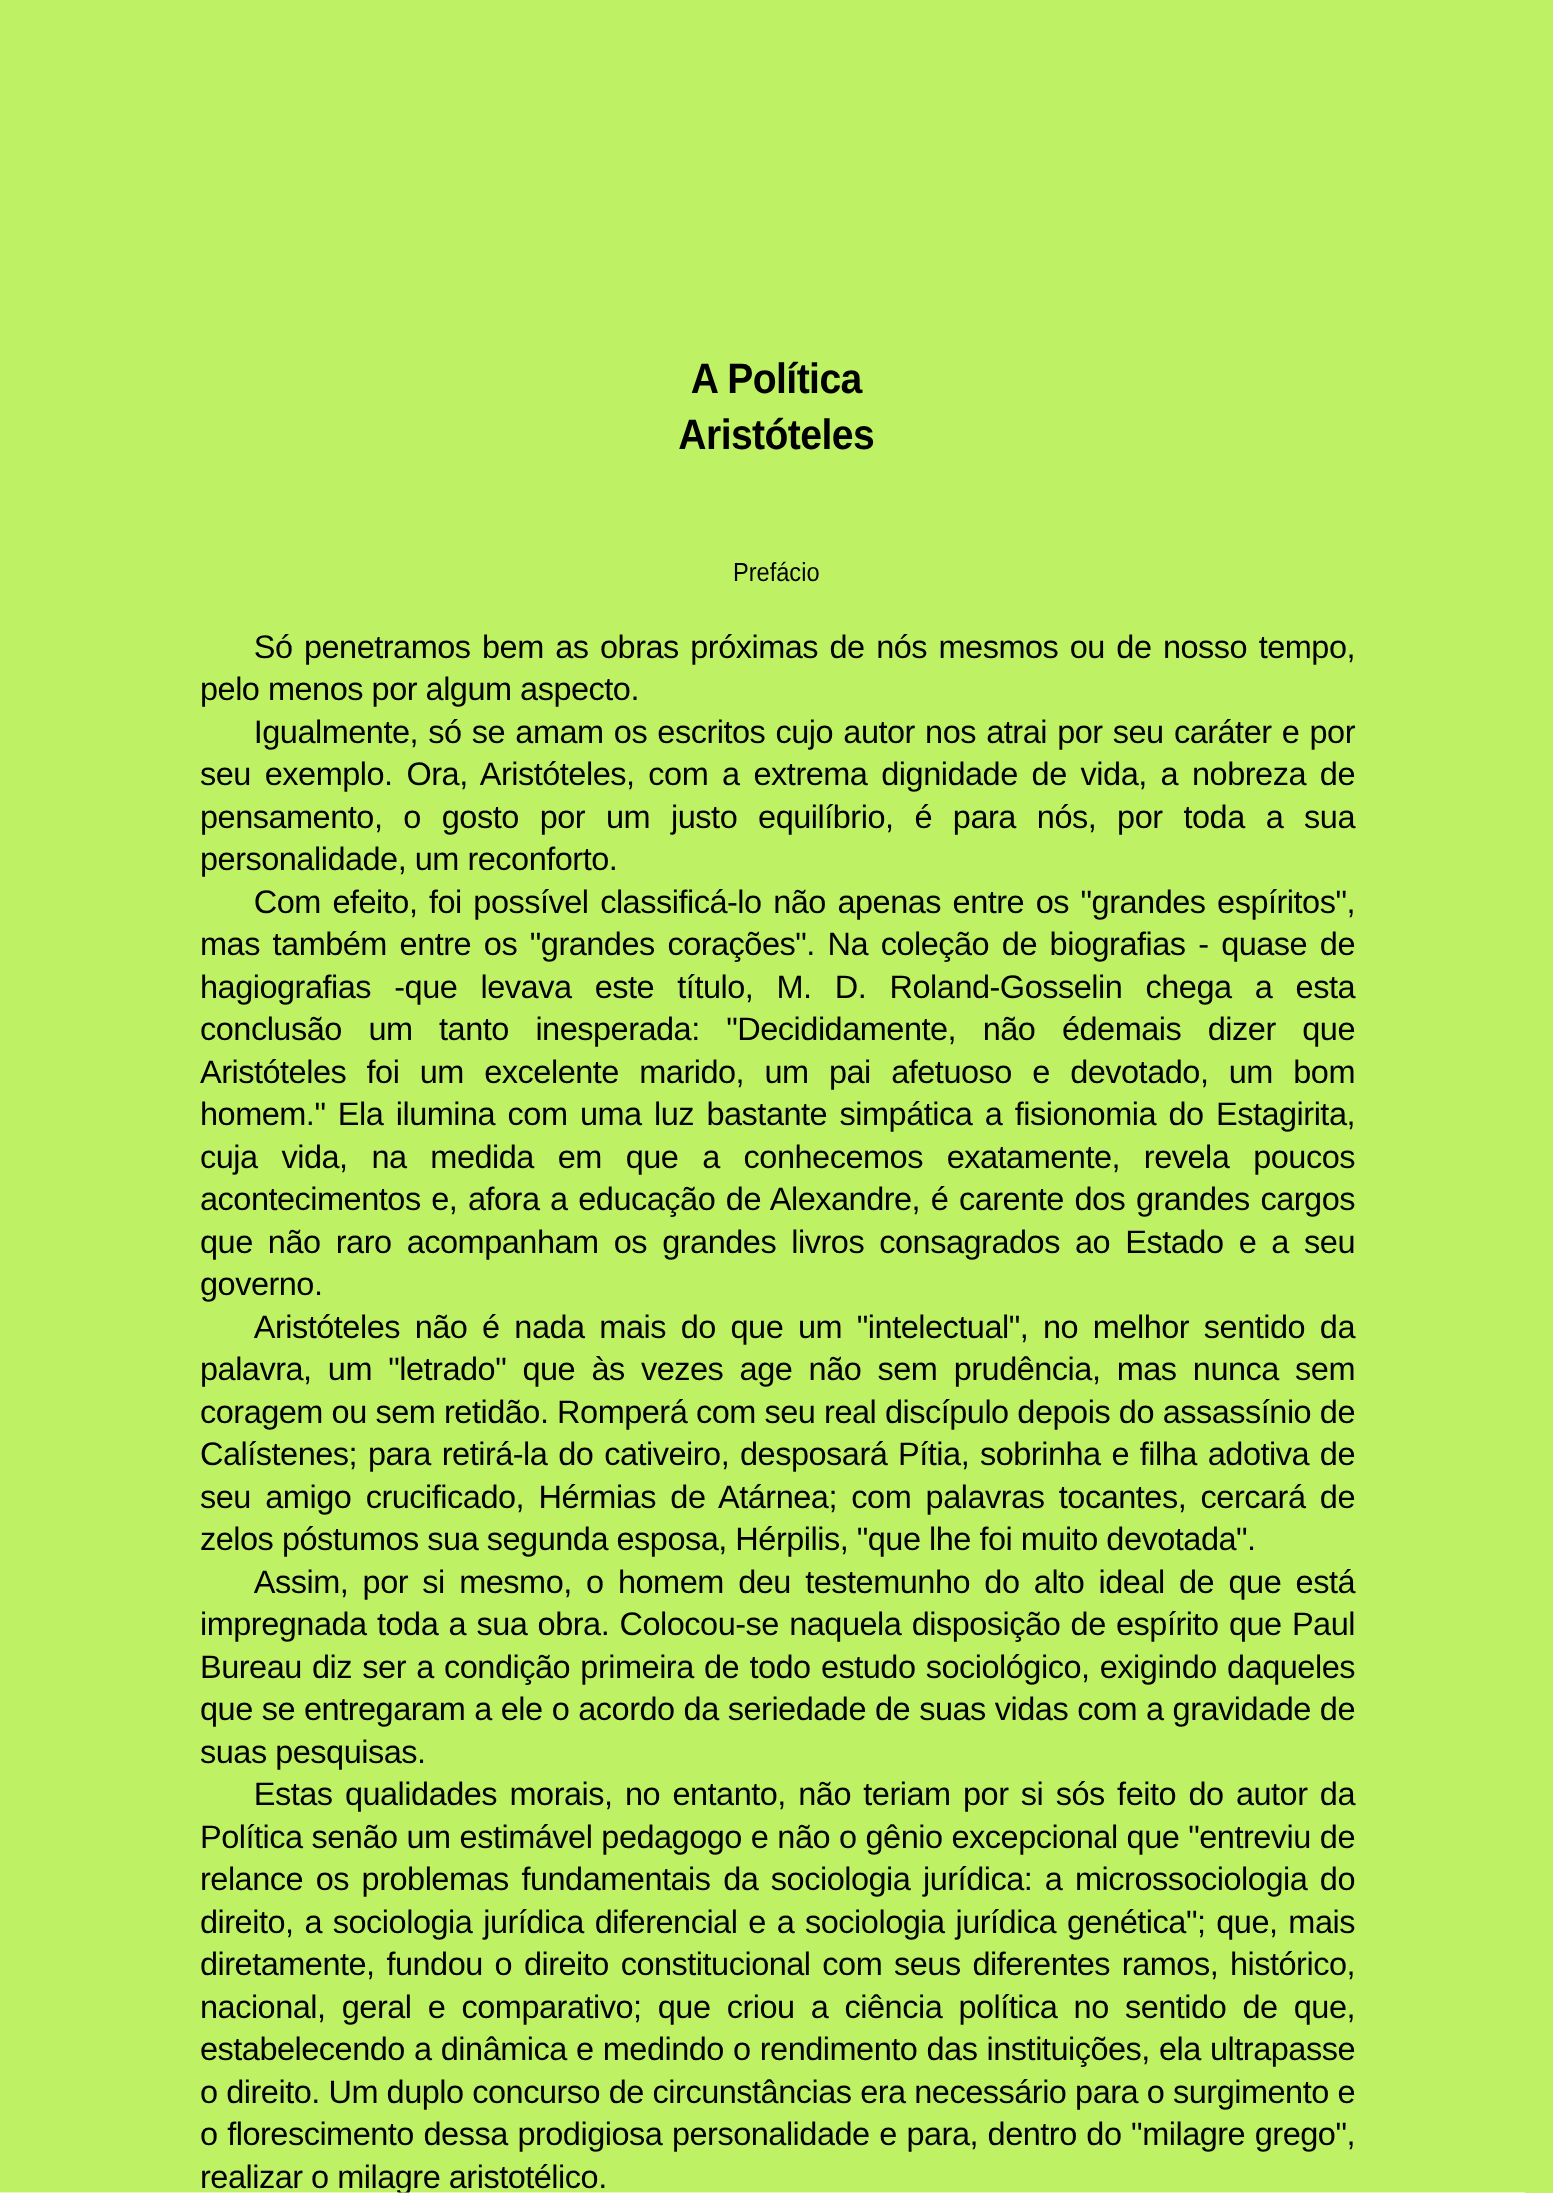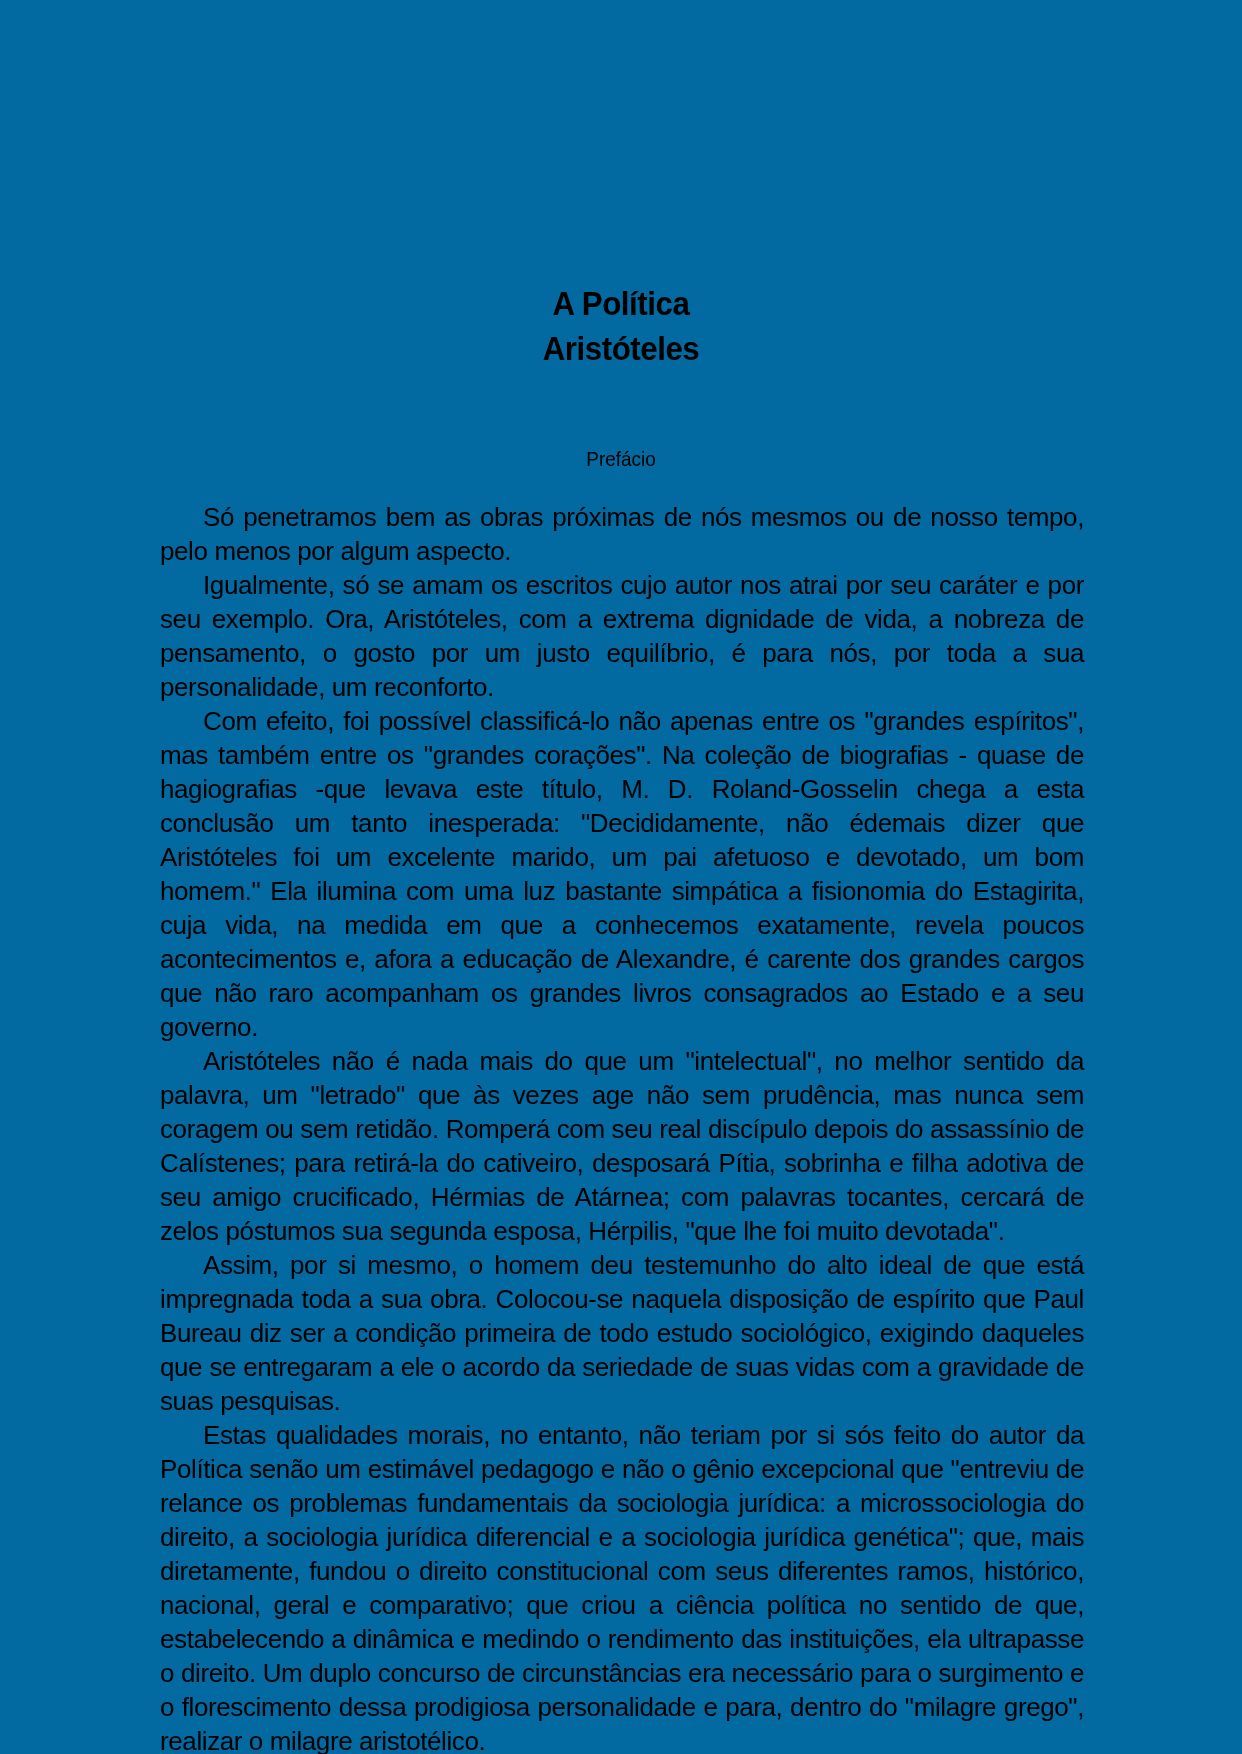--- a/index.html
+++ b/index.html
@@ -1,17 +1,17 @@
 <!DOCTYPE html>
 <html><head>
 <meta charset="utf-8">
 <style>
   html, body { margin: 0; padding: 0; background: #ffffff; }
   body { width: 1242px; height: 1754px; position: relative; overflow: hidden; }
-  .page { position: absolute; left: 0; top: 0; width: 1242px; height: 1754px; background: #0369a1; color: #000; }
+  .page { position: absolute; left: 0; top: 0; width: 1242px; height: 1754px; background: #bef264; color: #000; }
   .title {
     position: absolute; left: 0; width: 1242px; text-align: center;
     font-family: "Liberation Sans", sans-serif; font-weight: bold; font-size: 34px;
     letter-spacing: -0.5px; transform: scaleX(0.92);
   }
   .t1 { top: 284px; }
   .t2 { top: 329px; }
   .preface {
     position: absolute; left: 0; width: 1242px; text-align: center; top: 447px;
     font-family: "Liberation Sans", sans-serif; font-size: 21px; transform: scaleX(0.9);

